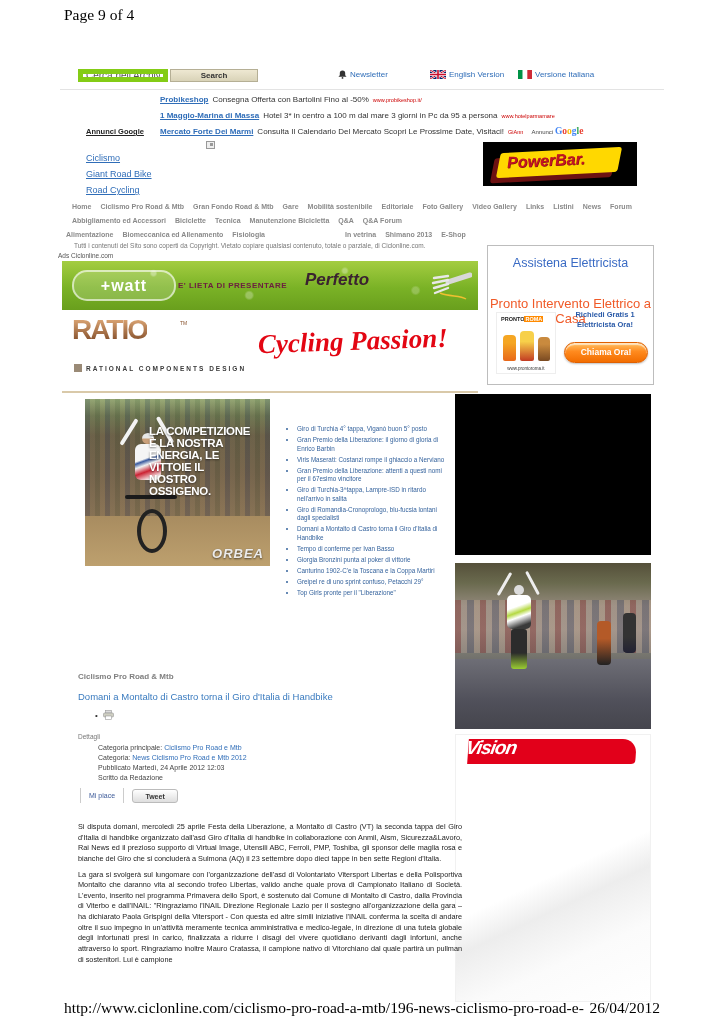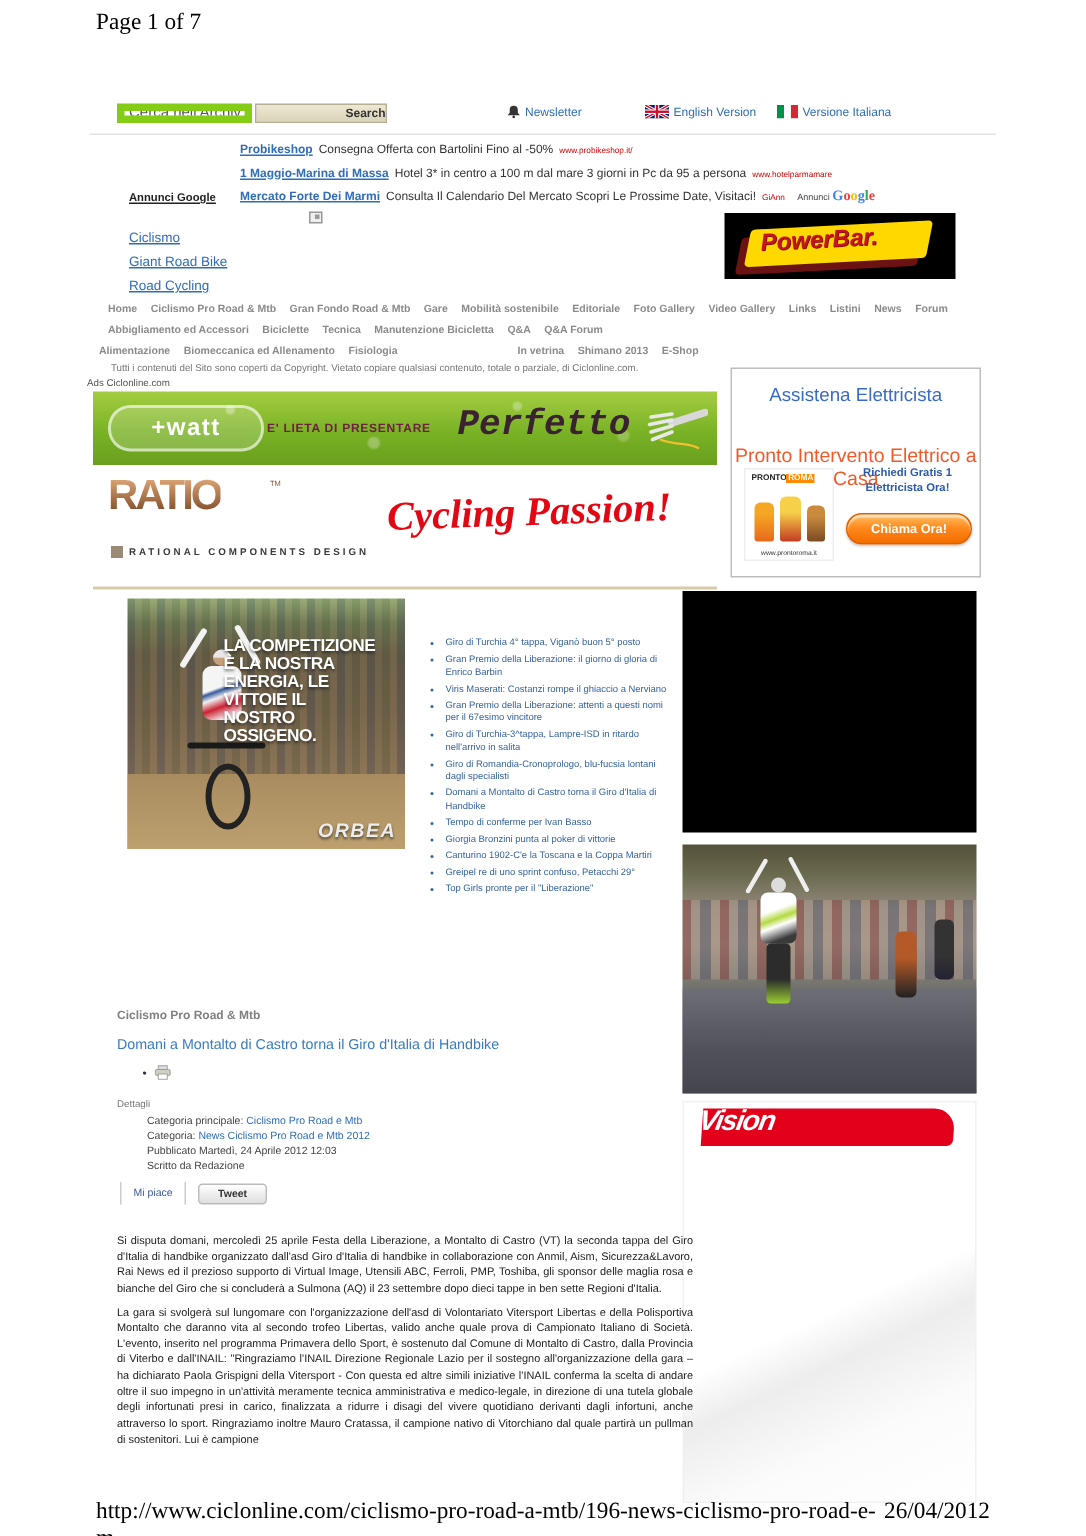--- a/index.html
+++ b/index.html
@@ -5,21 +5,21 @@
   *{box-sizing:border-box;margin:0;padding:0}
   html,body{width:724px;height:1024px;background:#fff;font-family:"Liberation Sans",sans-serif}
   #page{position:relative;width:724px;height:1024px;background:#fff;overflow:hidden}
 
   
   .print-header{position:absolute;top:6px;left:64px;width:596px;display:flex;justify-content:space-between;font-family:"Liberation Serif",serif;font-size:15.5px;color:#000}
   .print-footer{position:absolute;top:999px;left:64px;width:596px;display:flex;justify-content:space-between;font-family:"Liberation Serif",serif;font-size:15.5px;color:#000}
 
   
   .search-input{position:absolute;left:78px;top:69px;width:90px;height:13px;border:5px solid #84cc16;font-size:10px;color:#555;padding:0 3px;font-family:"Liberation Sans",sans-serif}
-  .search-btn{position:absolute;left:170px;top:69px;width:88px;height:13px;background:linear-gradient(180deg,#eee8d2,#d9d3b8);border:1px solid #b5af95;font-size:8px;font-weight:bold;color:#333;text-align:right;line-height:12px;cursor:pointer}
+  .search-btn{position:absolute;left:170px;top:69px;width:88px;height:13px;background:linear-gradient(180deg,#eee8d2,#d9d3b8);border:1px solid #b5af95;font-size:8px;font-weight:bold;color:#333;text-align:center;line-height:12px;cursor:pointer}
   .tb-item{position:absolute;top:70px;display:flex;align-items:center;gap:3px;font-size:8px;color:#2f6db8}
   .tb-item a{color:#2f6db8;text-decoration:none}
   .topbar-rule{position:absolute;left:60px;top:89px;width:604px;border-top:1px solid #e3e3e3}
 
   
   .adlinks{position:absolute;left:160px;top:95px;width:500px;font-size:8px;color:#333}
   .adrow{margin-bottom:6.5px;white-space:nowrap}
   .adrow .t{color:#2f6db8;font-weight:bold;text-decoration:underline;margin-right:4px}
   .adrow .u{color:#cc0000;font-size:5.5px;margin-left:4px}
   .gbadge{margin-left:6px;font-size:6px;color:#444}
@@ -45,21 +45,21 @@
 
   
   .watt{position:absolute;left:62px;top:261px;width:416px;height:49px;cursor:pointer;
     background:radial-gradient(circle at 22% 25%,rgba(255,255,255,.35) 2px,transparent 4px),
                radial-gradient(circle at 45% 70%,rgba(255,255,255,.28) 3px,transparent 5px),
                radial-gradient(circle at 68% 20%,rgba(255,255,255,.3) 2px,transparent 4px),
                radial-gradient(circle at 85% 60%,rgba(255,255,255,.22) 3px,transparent 5px),
                linear-gradient(180deg,#a4cd41,#7ab226 55%,#699f1d)}
   .watt-logo{position:absolute;left:10px;top:9px;width:104px;height:31px;border:2px solid rgba(255,255,255,.6);background:rgba(255,255,255,.18);border-radius:15px;color:#fff;font-weight:bold;font-size:16px;text-align:center;line-height:27px;letter-spacing:1px}
   .watt-presents{position:absolute;left:116px;top:20px;font-size:8px;font-weight:bold;color:#6d2040;letter-spacing:.5px}
-  .watt-product{position:absolute;left:243px;top:9px;font-family:Liberation Mono, monospace;font-style:italic;font-weight:bold;font-size:24px;color:#3a2230}
+  .watt-product{position:absolute;left:243px;top:9px;font-family:Liberation Sans, sans-serif;font-style:italic;font-weight:bold;font-size:17px;color:#3a2230}
   .fork{position:absolute;left:358px;top:8px}
 
   
   .elet{position:absolute;left:487px;top:245px;width:167px;height:140px;background:#fff;border:1px solid #bdbdbd;cursor:pointer}
   .elet-title{position:absolute;left:0;top:10px;width:100%;text-align:center;font-size:12.5px;color:#3a6bc4}
   .elet-sub{position:absolute;left:0;top:50px;width:100%;text-align:center;font-size:13px;color:#f05a28}
   .elet-img{position:absolute;left:8px;top:66px;width:60px;height:62px;background:#fff;border:1px solid #eee}
   .pr-logo{position:absolute;left:4px;top:3px;font-size:5.5px;font-weight:bold;color:#222}
   .pr-logo b{background:#ff8a00;color:#fff;padding:0 1px;font-weight:bold}
   .pr-fig{position:absolute;bottom:12px;border-radius:4px 4px 2px 2px}
@@ -134,21 +134,21 @@
   .art-body p{margin-bottom:5px}
 
   svg{display:block}
 </style>
 </head>
 <body>
 
 <div id="page">
 
   <div class="print-header">
-    <span>Page 1 of 7</span>
+    <span>Page 9 of 4</span>
   </div>
 
   <input class="search-input" value="Cerca nell'Archivio" style="">
   <div class="search-btn">Search</div>
 
   <div class="tb-item" style="left:338px">
     <span>
       <svg width="9" height="9" viewBox="0 0 10 10">
           <path d="M5 0.5a3 3 0 0 1 3 3v2.2L9.5 7.5h-9L2 5.7V3.5a3 3 0 0 1 3-3z" fill="#333"></path>
           <circle cx="5" cy="8.8" r="1" fill="#333"></circle>

